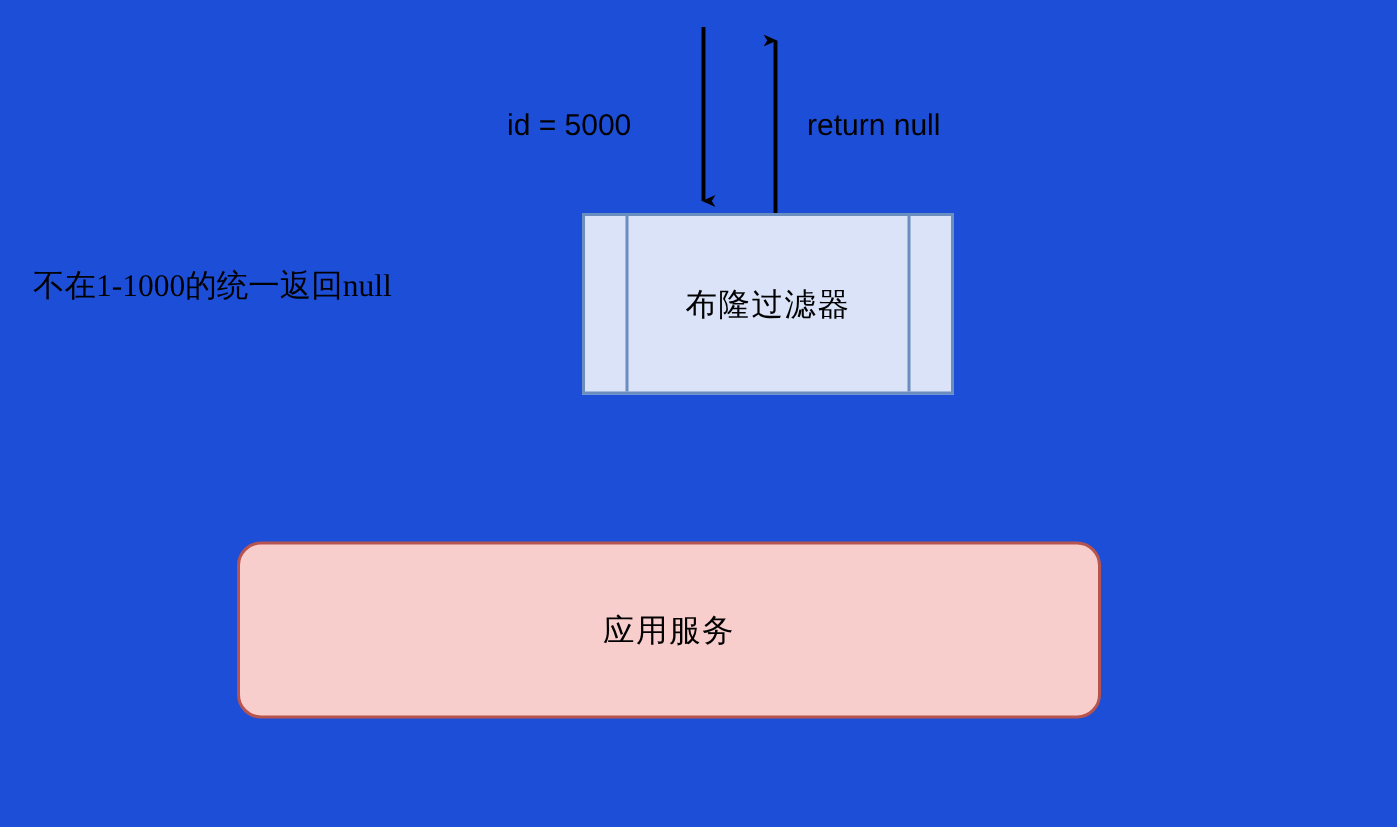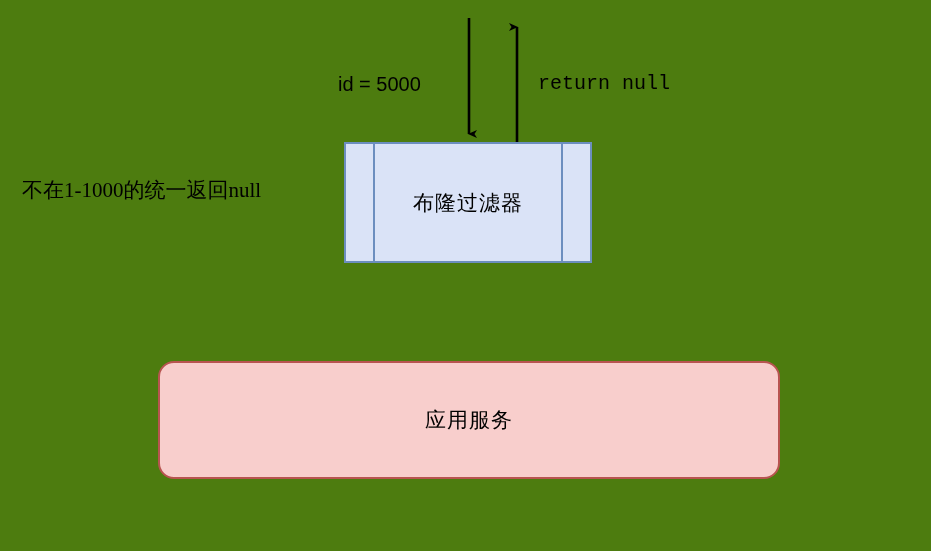--- a/index.html
+++ b/index.html
@@ -7,30 +7,31 @@
     padding: 0;
     background: #ffffff;
   }
   body {
     font-family: "Liberation Sans", "DejaVu Sans", sans-serif;
   }
   #canvas {
     position: relative;
     width: 931px;
     height: 551px;
-    background: #4d7c0f;
+    background: #1d4ed8;
     overflow: hidden;
   }
 
   
   .process-shape {
     position: absolute;
     box-sizing: border-box;
     background: #dae3f7;
     border: 2px solid #6c8ebf;
+    margin-left: 44px;
   }
   .process-bar {
     position: absolute;
     top: 0;
     bottom: 0;
     width: 2px;
     background: #6c8ebf;
   }
   .process-label {
     position: absolute;
@@ -112,28 +113,28 @@
     <defs>
       <marker id="head-up" markerWidth="10" markerHeight="10" refX="4" refY="8" orient="auto" markerUnits="userSpaceOnUse">
         <path d="M0,0 L4,9 L8,0 L4,2.5 Z" fill="#000000"></path>
       </marker>
     </defs>
     <line x1="20" y1="133" x2="20" y2="17" stroke="#000000" stroke-width="2.6" marker-end="url(#head-up)"></line>
   </svg>
 
   <div class="free-label" style="left:338px; top:72px;">id = 5000</div>
 
-  <div class="free-label" style="left:538px; top:72px;font-family:Liberation Mono, monospace;">return null</div>
+  <div class="free-label" style="left:538px; top:72px;">return null</div>
 
   <div class="free-label cjk" style="left:22px; top:178px;font-family:Liberation Serif, serif;">不在1-1000的统一返回null</div>
 
   <div class="process-shape" style="left:344px; top:142px; width:248px; height:121px;">
     <div class="process-bar" style="left:27px;"></div>
     <div class="process-bar" style="right:27px;"></div>
     <div class="process-label">布隆过滤器</div>
   </div>
 
-  <div class="rounded-shape" style="left:158px; top:361px; width:622px; height:118px;">
+  <div class="rounded-shape" style="left:158px; top:361px; width:576px; height:118px;">
     <div class="rounded-label">应用服务</div>
   </div>
 
 
 </div>
 
 </body></html>

